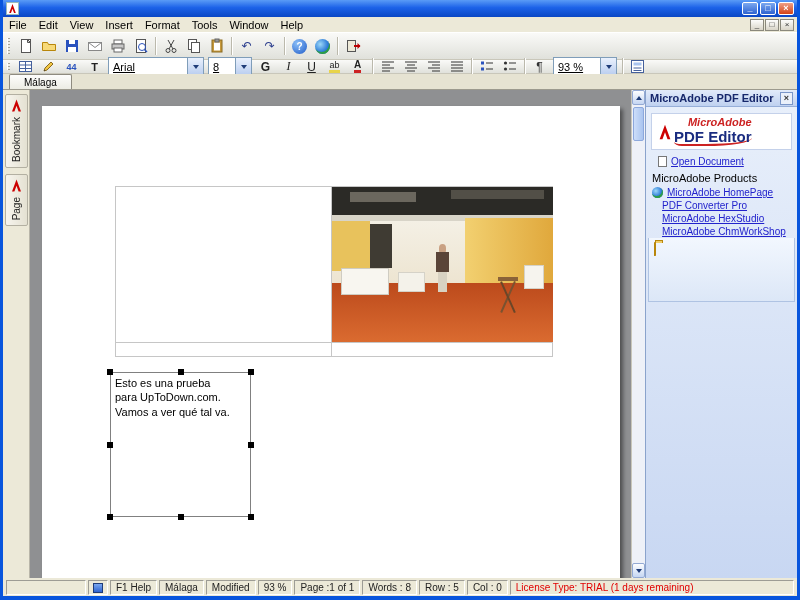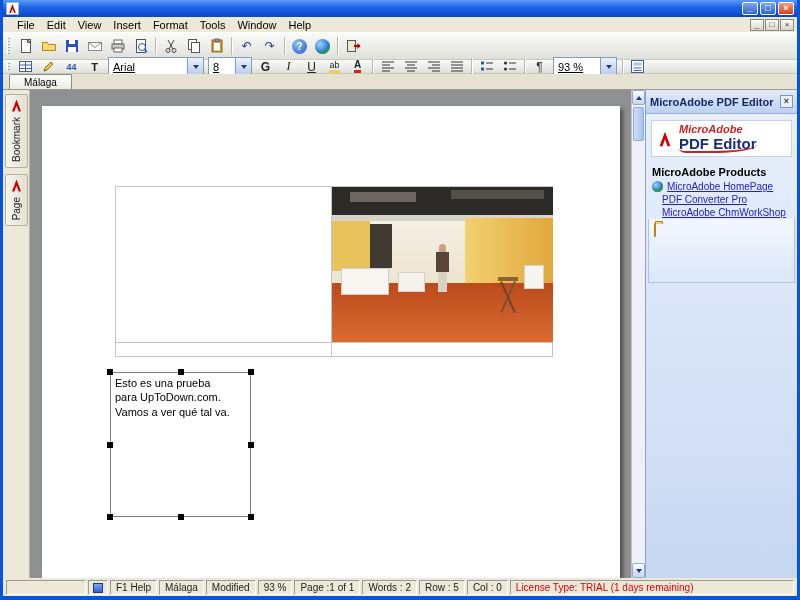--- a/index.html
+++ b/index.html
@@ -13,21 +13,21 @@
             background:linear-gradient(180deg,#5A9BF6 0%,#1C62E8 45%,#0A47C4 100%);
             color:#fff;font-weight:bold;font-size:11px;white-space:nowrap;}
   .app-icon{width:13px;height:13px;background:#fff;border:1px solid #9BB;display:flex;align-items:center;justify-content:center;flex:0 0 auto;}
   .title-text{overflow:hidden;text-overflow:ellipsis;text-shadow:1px 1px 1px #05308A;}
   .winbtns{margin-left:auto;display:flex;gap:2px;}
   .winbtn{width:16px;height:13px;border:1px solid #fff;border-radius:2px;color:#fff;font-size:9px;line-height:10px;
           text-align:center;background:linear-gradient(180deg,#7BA8F0,#2E63D0);}
   .winbtn.close{background:linear-gradient(180deg,#F0A086,#D24215);}
 
   
-  .menubar{height:16px;flex:0 0 auto;display:flex;align-items:center;background:#ECE9D8;padding-left:8px;border-bottom:1px solid #FFFFFF;}
+  .menubar{height:16px;flex:0 0 auto;display:flex;align-items:center;background:#ECE9D8;padding-left:0;border-bottom:1px solid #FFFFFF;}
   .menu-item{padding:1px 6px;color:#000;}
   .mdibtns{margin-left:auto;display:flex;gap:1px;padding-right:3px;}
   .mdibtn{width:14px;height:12px;border:1px solid #8A887C;background:linear-gradient(#FDFDFC,#D9D5C8);font-size:8px;line-height:9px;text-align:center;color:#333;}
 
   
   .toolbar{display:flex;align-items:center;background:linear-gradient(180deg,#FAFAF8,#E0E1DB);
            border-bottom:1px solid #C9C7BA;padding:1px 2px;}
   .toolbar1{height:27px;flex:0 0 auto;}
   .toolbar2{height:14px;flex:0 0 auto;}
   .grip{width:3px;height:70%;margin:0 4px 0 2px;background:repeating-linear-gradient(180deg,#A8A69A 0 1px,transparent 1px 3px);border-left:1px solid #fff;}
@@ -81,33 +81,33 @@
 
   
   .vscroll{position:absolute;top:0;right:0;width:14px;height:100%;background:#EEF1F8;border-left:1px solid #C9C7BA;display:flex;flex-direction:column;}
   .sbtn{height:15px;flex:0 0 auto;background:linear-gradient(180deg,#FDFEFF,#C5D6F2);border:1px solid #93A9D3;border-radius:2px;display:flex;align-items:center;justify-content:center;}
   .arr-up{width:0;height:0;border-left:3px solid transparent;border-right:3px solid transparent;border-bottom:4px solid #1F3C78;}
   .strack{flex:1;position:relative;}
   .sthumb{position:absolute;left:1px;right:1px;top:2px;height:34px;background:linear-gradient(90deg,#CDDEF9,#A9C4EF);border:1px solid #8CA8DC;border-radius:2px;}
 
   
   .rpanel{width:152px;flex:0 0 auto;background:linear-gradient(180deg,#E9F0FB 0%,#C8D7F2 100%);border-left:1px solid #8AA3CC;display:flex;flex-direction:column;}
-  .rheader{height:24px;flex:0 0 auto;display:flex;align-items:center;padding:0 4px;font-weight:bold;font-size:11px;color:#16276B;
+  .rheader{height:17px;flex:0 0 auto;display:flex;align-items:center;padding:0 4px;font-weight:bold;font-size:11px;color:#16276B;
            background:linear-gradient(180deg,#E2EBFA,#BFD1F0);border-bottom:1px solid #96AED8;}
   .rclose{margin-left:auto;width:13px;height:13px;border:1px solid #7A96C8;background:#EAF0FA;font-size:9px;line-height:11px;text-align:center;color:#333;}
-  .logo{margin:6px 5px 5px;background:#fff;border:1px solid #C4D1EA;padding:3px 4px;display:flex;align-items:center;gap:5px;}
+  .logo{margin:6px 5px 5px;background:#fff;border:1px solid #C4D1EA;padding:3px 4px;display:flex;align-items:center;text-align:right;}
   .logo-txt{display:flex;flex-direction:column;line-height:1.05;}
   .logo-micro{color:#CC2222;font-weight:bold;font-style:italic;font-size:11px;}
   .logo-pdf{color:#1A2C80;font-weight:bold;font-size:15px;border-bottom:2px solid #CC2222;border-radius:0 0 60% 8px/0 0 8px 4px;}
   .rlink{display:flex;align-items:center;gap:4px;padding:1px 0 1px 12px;color:#2222CC;text-decoration:underline;font-size:10px;}
   .doc-ic{width:9px;height:11px;background:#fff;border:1px solid #777;flex:0 0 auto;}
   .globe-ic{width:11px;height:11px;border-radius:50%;flex:0 0 auto;
             background:radial-gradient(circle at 35% 35%,#9CD8F8 0%,#2E7CD8 55%,#1A4FA8 100%);
             box-shadow:inset -1px -2px 0 #2E9E44;}
-  .rsection-title{font-weight:bold;color:#000;padding:4px 6px 2px;font-size:11px;}
+  .rsection-title{font-weight:normal;color:#000;padding:4px 6px 2px;font-size:11px;}
   .rproducts .rlink{padding-left:16px;}
   .rproducts .rlink.first{padding-left:6px;}
   .recent-header{margin:14px 2px 0;border:1px solid #96AED8;background:linear-gradient(180deg,#FDFDFE,#D8E2F4);
                  font-weight:bold;color:#16276B;font-size:10px;padding:2px 4px;}
   .recent-box{margin:0 2px;height:64px;background:linear-gradient(180deg,#F2F7FE,#DCE7F7);border:1px solid #AFC3E3;border-top:none;padding:5px;}
   .folder-ic{width:17px;height:12px;background:linear-gradient(#FCE79A,#E8B93C);border:1px solid #B8860B;border-radius:1px 2px 1px 1px;position:relative;}
   .folder-tab{position:absolute;top:-3px;left:0;width:8px;height:3px;background:#F0CE6A;border:1px solid #B8860B;border-bottom:none;}
 
   
   .statusbar{height:18px;flex:0 0 auto;display:flex;gap:2px;align-items:stretch;background:#ECE9D8;padding:2px 3px 1px;}
@@ -459,30 +459,37 @@
       <div class="logo">
         <svg width="18" height="18" viewBox="0 0 10 10">
             <path d="M2 9 L5 1 L8 9 L6.4 9 L5 5.2 L3.6 9 Z" fill="#CC0000"></path>
           </svg>
         <span class="logo-txt">
           <span class="logo-micro">MicroAdobe</span>
           <span class="logo-pdf">PDF Editor</span>
         </span>
       </div>
 
+      <span class="rlink">
+        <span class="doc-ic"></span>
+        <span>Open Document</span>
+      </span>
 
       <div class="rsection-title">MicroAdobe Products</div>
 
       <div class="rproducts">
         <span class="rlink first">
           <span class="globe-ic"></span>
           <span>MicroAdobe HomePage</span>
         </span>
         <span class="rlink">
           <span>PDF Converter Pro</span>
+        </span>
+        <span class="rlink">
+          <span>MicroAdobe HexStudio</span>
         </span>
         <span class="rlink">
           <span>MicroAdobe ChmWorkShop</span>
         </span>
       </div>
 
       <div class="recent-box">
         <span class="folder-ic"><span class="folder-tab"></span></span>
       </div>
     </div>
@@ -491,18 +498,18 @@
   <div class="statusbar">
     <span class="seg blank"></span>
     <span class="seg iconseg">
         <span class="mini-ic"></span>
       </span>
     <span class="seg">F1 Help</span>
     <span class="seg">Málaga</span>
     <span class="seg">Modified</span>
     <span class="seg">93 %</span>
     <span class="seg">Page :1 of 1</span>
-    <span class="seg">Words : 2</span>
+    <span class="seg">Words : 8</span>
     <span class="seg">Row : 5</span>
     <span class="seg">Col : 0</span>
     <span class="seg lic">License Type: TRIAL (1 days remaining)</span>
   </div>
 </div>
 
 </body></html>

